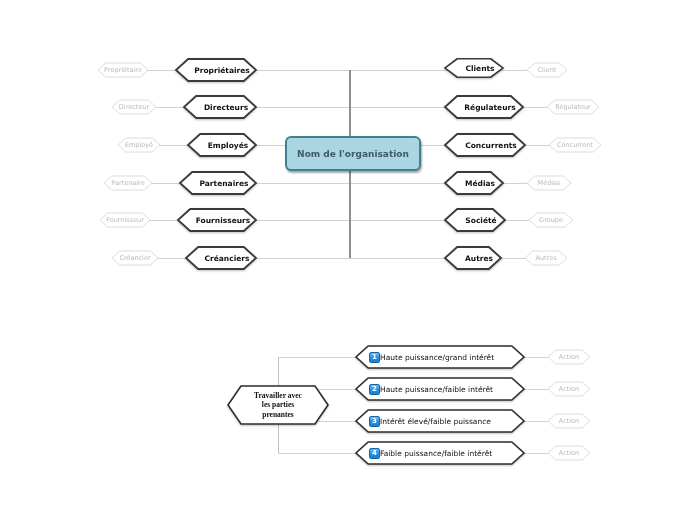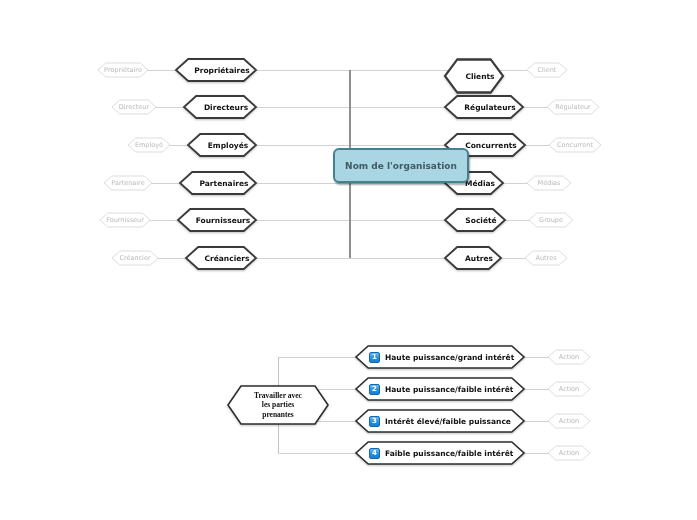--- a/index.html
+++ b/index.html
@@ -16,21 +16,21 @@
   .hex svg{position:absolute;left:0;top:0;width:100%;height:100%;overflow:visible;}
   .hex span{position:relative;z-index:1;white-space:nowrap;}
   .n-main svg polygon{fill:#ffffff;stroke:#3a3a3a;stroke-width:1.8;}
   .n-main svg{filter:drop-shadow(0.6px 1.2px 0.8px rgba(0,0,0,.25));}
   .n-main span{font-size:7.5px;font-weight:700;color:#101010;margin-left:12px;}
   .n-sub svg polygon{fill:#ffffff;stroke:#dcdcdc;stroke-width:1;}
   .n-sub span{font-size:6.5px;color:#b9b9b9;}
   .n-item svg polygon{fill:#ffffff;stroke:#2e2e2e;stroke-width:1.6;}
   .n-item svg{filter:drop-shadow(0.6px 1.2px 0.8px rgba(0,0,0,.25));}
   .n-item{justify-content:flex-start;padding-left:14px;box-sizing:border-box;}
-  .n-item .lbl{font-size:7.5px;font-weight:700;color:#101010;margin-left:5px;}
+  .n-item .lbl{font-size:7.5px;font-weight:400;color:#101010;}
   .n-parent svg polygon{fill:#ffffff;stroke:#2e2e2e;stroke-width:1.6;}
   .n-parent svg{filter:drop-shadow(0.6px 1.2px 0.8px rgba(0,0,0,.25));}
   .n-parent span{font-size:7.5px;font-weight:700;color:#101010;text-align:center;white-space:pre-line;line-height:1.25;}
   
   .center-box{
     position:absolute;display:flex;align-items:center;justify-content:center;
     background:#a9d6e2;border:2px solid #44808f;border-radius:6px;
     box-shadow:1px 2px 2px rgba(0,0,0,.35);z-index:2;
   }
   .center-box span{font-size:9px;font-weight:700;color:#3f5a66;white-space:nowrap;}
@@ -68,21 +68,21 @@
         <polygon points="8.8,1 43.2,1 51,8 43.2,15 8.8,15 1,8"></polygon>
       </svg>
       <span>Propriétaire</span>
     </div>
   <div class="hex n-sub" style="left:111px;top:99px;width:46px;height:16px;">
       <svg viewBox="0 0 46 16" preserveAspectRatio="none">
         <polygon points="8.8,1 37.2,1 45,8 37.2,15 8.8,15 1,8"></polygon>
       </svg>
       <span>Directeur</span>
     </div>
-  <div class="hex n-sub" style="left:127px;top:137px;width:44px;height:16px;">
+  <div class="hex n-sub" style="left:117px;top:137px;width:44px;height:16px;">
       <svg viewBox="0 0 44 16" preserveAspectRatio="none">
         <polygon points="8.8,1 35.2,1 43,8 35.2,15 8.8,15 1,8"></polygon>
       </svg>
       <span>Employé</span>
     </div>
   <div class="hex n-sub" style="left:103px;top:175px;width:50px;height:16px;">
       <svg viewBox="0 0 50 16" preserveAspectRatio="none">
         <polygon points="8.8,1 41.2,1 49,8 41.2,15 8.8,15 1,8"></polygon>
       </svg>
       <span>Partenaire</span>
@@ -130,21 +130,21 @@
       </svg>
       <span>Fournisseurs</span>
     </div>
   <div class="hex n-main" style="left:185px;top:246px;width:72px;height:24px;">
       <svg viewBox="0 0 72 24" preserveAspectRatio="none">
         <polygon points="13.200000000000001,1 58.8,1 71,12 58.8,23 13.200000000000001,23 1,12"></polygon>
       </svg>
       <span>Créanciers</span>
     </div>
 
-  <div class="hex n-main" style="left:444px;top:58px;width:60px;height:36px;">
+  <div class="hex n-main" style="left:444px;top:58px;width:60px;height:20px;">
       <svg viewBox="0 0 60 24" preserveAspectRatio="none">
         <polygon points="13.200000000000001,1 46.8,1 59,12 46.8,23 13.200000000000001,23 1,12"></polygon>
       </svg>
       <span>Clients</span>
     </div>
   <div class="hex n-main" style="left:444px;top:95px;width:80px;height:24px;">
       <svg viewBox="0 0 80 24" preserveAspectRatio="none">
         <polygon points="13.200000000000001,1 66.8,1 79,12 66.8,23 13.200000000000001,23 1,12"></polygon>
       </svg>
       <span>Régulateurs</span>
@@ -204,21 +204,21 @@
       </svg>
       <span>Groupe</span>
     </div>
   <div class="hex n-sub" style="left:524px;top:250px;width:44px;height:16px;">
       <svg viewBox="0 0 44 16" preserveAspectRatio="none">
         <polygon points="8.8,1 35.2,1 43,8 35.2,15 8.8,15 1,8"></polygon>
       </svg>
       <span>Autres</span>
     </div>
 
-  <div class="center-box" style="left:285px;top:148px;width:132px;height:31px;margin-left:48px;">
+  <div class="center-box" style="left:285px;top:136px;width:132px;height:31px;">
     <span>Nom de l'organisation</span>
   </div>
 
   <div class="hline" style="left:278px;top:357px;width:291px;"></div>
   <div class="hline" style="left:278px;top:389px;width:291px;"></div>
   <div class="hline" style="left:278px;top:421px;width:291px;"></div>
   <div class="hline" style="left:278px;top:453px;width:291px;"></div>
   <div class="vline light" style="left:278px;top:357px;height:96px;"></div>
 
   <div class="hex n-parent" style="left:227px;top:385px;width:102px;height:40px;font-family:Liberation Serif, serif;">

